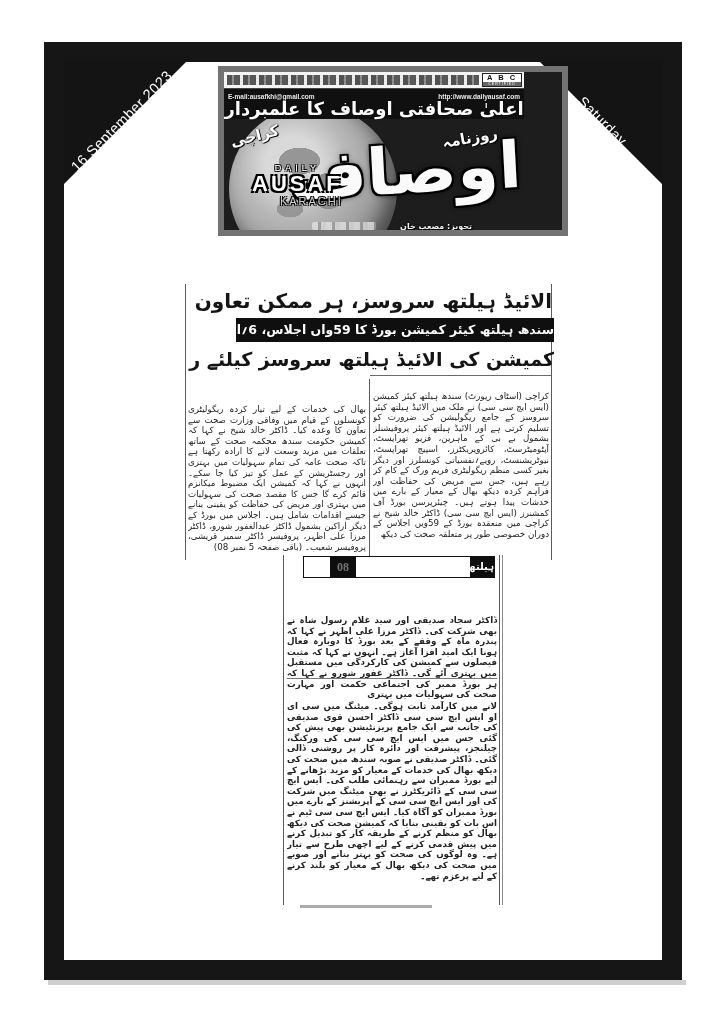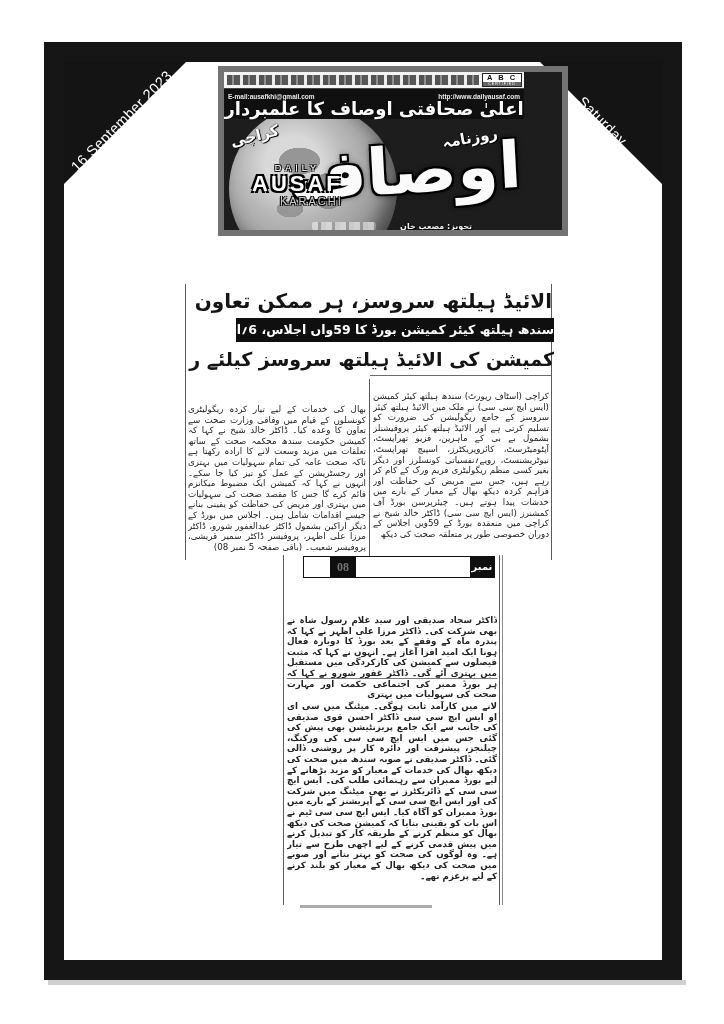--- a/index.html
+++ b/index.html
@@ -142,21 +142,21 @@
   <div class="abs headline2">سندھ ہیلتھ کیئر کمیشن بورڈ کا 59واں اجلاس، 6؍اراکین کی شرکت</div>
   <div class="abs headline3">کمیشن کی الائیڈ ہیلتھ سروسز کیلئے ریگولیٹری فریم ورک کی تجویز</div>
   <div class="abs head-rule"></div>
 
   <div class="abs bodycol col-right">کراچی (اسٹاف رپورٹ) سندھ ہیلتھ کیئر کمیشن (ایس ایچ سی سی) نے ملک میں الائیڈ ہیلتھ کیئر سروسز کے جامع ریگولیشن کی ضرورت کو تسلیم کرتی ہے اور الائیڈ ہیلتھ کیئر پروفیشنلز بشمول بے بی کے ماہرین، فزیو تھراپسٹ، آپٹومیٹرسٹ، کائروپریکٹرز، اسپیچ تھراپسٹ، نیوٹریشنسٹ، رویے؍نفسیاتی کونسلرز اور دیگر بغیر کسی منظم ریگولیٹری فریم ورک کے کام کر رہے ہیں، جس سے مریض کی حفاظت اور فراہم کردہ دیکھ بھال کے معیار کے بارے میں خدشات پیدا ہوتے ہیں۔ چیئرپرسن بورڈ آف کمشنرز (ایس ایچ سی سی) ڈاکٹر خالد شیخ نے کراچی میں منعقدہ بورڈ کے 59ویں اجلاس کے دوران خصوصی طور پر متعلقہ صحت کی دیکھ</div>
   <div class="abs rule-v" style="left:369px;top:379px;height:181px;"></div>
   <div class="abs bodycol col-left">بھال کی خدمات کے لیے تیار کردہ ریگولیٹری کونسلوں کے قیام میں وفاقی وزارت صحت سے تعاون کا وعدہ کیا۔ ڈاکٹر خالد شیخ نے کہا کہ کمیشن حکومت سندھ محکمہ صحت کے ساتھ تعلقات میں مزید وسعت لانے کا ارادہ رکھتا ہے تاکہ صحت عامہ کی تمام سہولیات میں بہتری اور رجسٹریشن کے عمل کو تیز کیا جا سکے۔ انہوں نے کہا کہ کمیشن ایک مضبوط میکانزم قائم کرے گا جس کا مقصد صحت کی سہولیات میں بہتری اور مریض کی حفاظت کو یقینی بنانے جیسے اقدامات شامل ہیں۔ اجلاس میں بورڈ کے دیگر اراکین بشمول ڈاکٹر عبدالغفور شورو، ڈاکٹر مرزا علی اظہر، پروفیسر ڈاکٹر سمیر قریشی، پروفیسر شعیب۔ (باقی صفحہ 5 نمبر 08)</div>
 
   <div class="abs contbar">
     <span class="pg">08</span>
-    <span class="lbl">نمبر</span>
+    <span class="lbl">ہیلتھ</span>
   </div>
   <div class="abs rule-v" style="left:283px;top:555px;height:350px;"></div>
   <div class="abs rule-v" style="left:499px;top:555px;height:350px;"></div>
   <div class="abs rule-v" style="left:502px;top:555px;height:350px;background:#8a8a8a;"></div>
   <div class="abs bodycol contcol cont1">ڈاکٹر سجاد صدیقی اور سید غلام رسول شاہ نے بھی شرکت کی۔ ڈاکٹر مرزا علی اظہر نے کہا کہ پندرہ ماہ کے وقفے کے بعد بورڈ کا دوبارہ فعال ہونا ایک امید افزا آغاز ہے۔ انہوں نے کہا کہ مثبت فیصلوں سے کمیشن کی کارکردگی میں مستقبل میں بہتری آئے گی۔ ڈاکٹر غفور شورو نے کہا کہ ہر بورڈ ممبر کی اجتماعی حکمت اور مہارت صحت کی سہولیات میں بہتری</div>
   <div class="abs cont-divider"></div>
   <div class="abs bodycol contcol cont2">لانے میں کارآمد ثابت ہوگی۔ میٹنگ میں سی ای او ایس ایچ سی سی ڈاکٹر احسن قوی صدیقی کی جانب سے ایک جامع پریزنٹیشن بھی پیش کی گئی جس میں ایس ایچ سی سی کی ورکنگ، چیلنجز، پیشرفت اور دائرہ کار پر روشنی ڈالی گئی۔ ڈاکٹر صدیقی نے صوبہ سندھ میں صحت کی دیکھ بھال کی خدمات کے معیار کو مزید بڑھانے کے لیے بورڈ ممبران سے رہنمائی طلب کی۔ ایس ایچ سی سی کے ڈائریکٹرز نے بھی میٹنگ میں شرکت کی اور ایس ایچ سی سی کے آپریشنز کے بارے میں بورڈ ممبران کو آگاہ کیا۔ ایس ایچ سی سی ٹیم نے اس بات کو یقینی بنایا کہ کمیشن صحت کی دیکھ بھال کو منظم کرنے کے طریقہ کار کو تبدیل کرنے میں پیش قدمی کرنے کے لیے اچھی طرح سے تیار ہے۔ وہ لوگوں کی صحت کو بہتر بنانے اور صوبے میں صحت کی دیکھ بھال کے معیار کو بلند کرنے کے لیے پرعزم تھے۔</div>
   <div class="abs cont-bottom"></div>
 
 </div>

